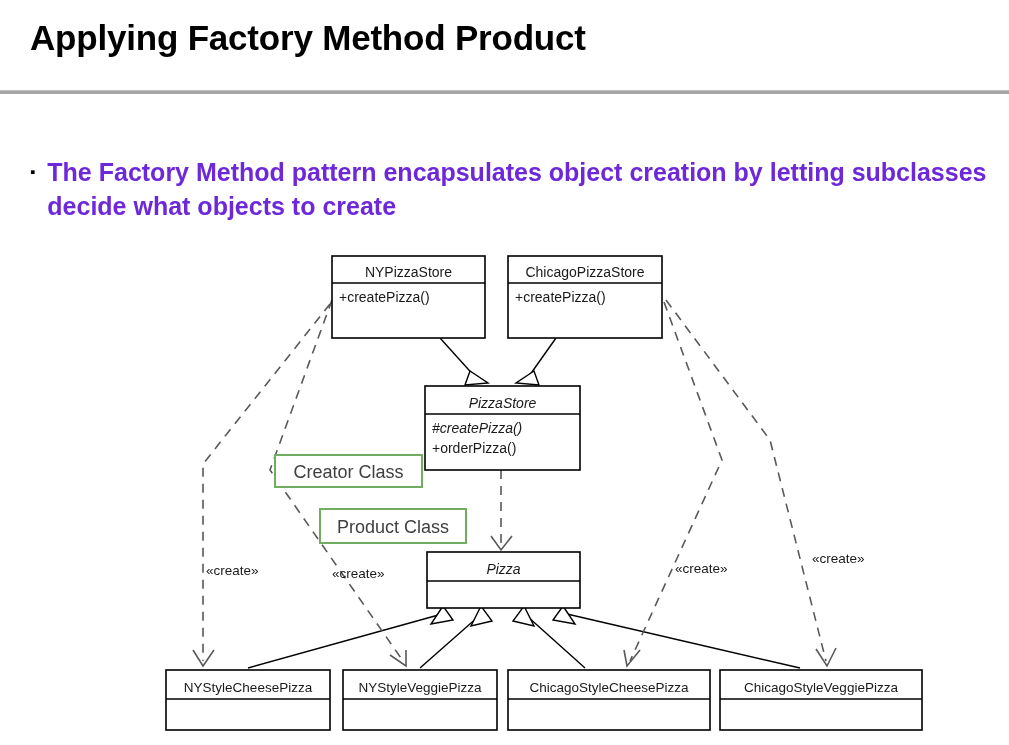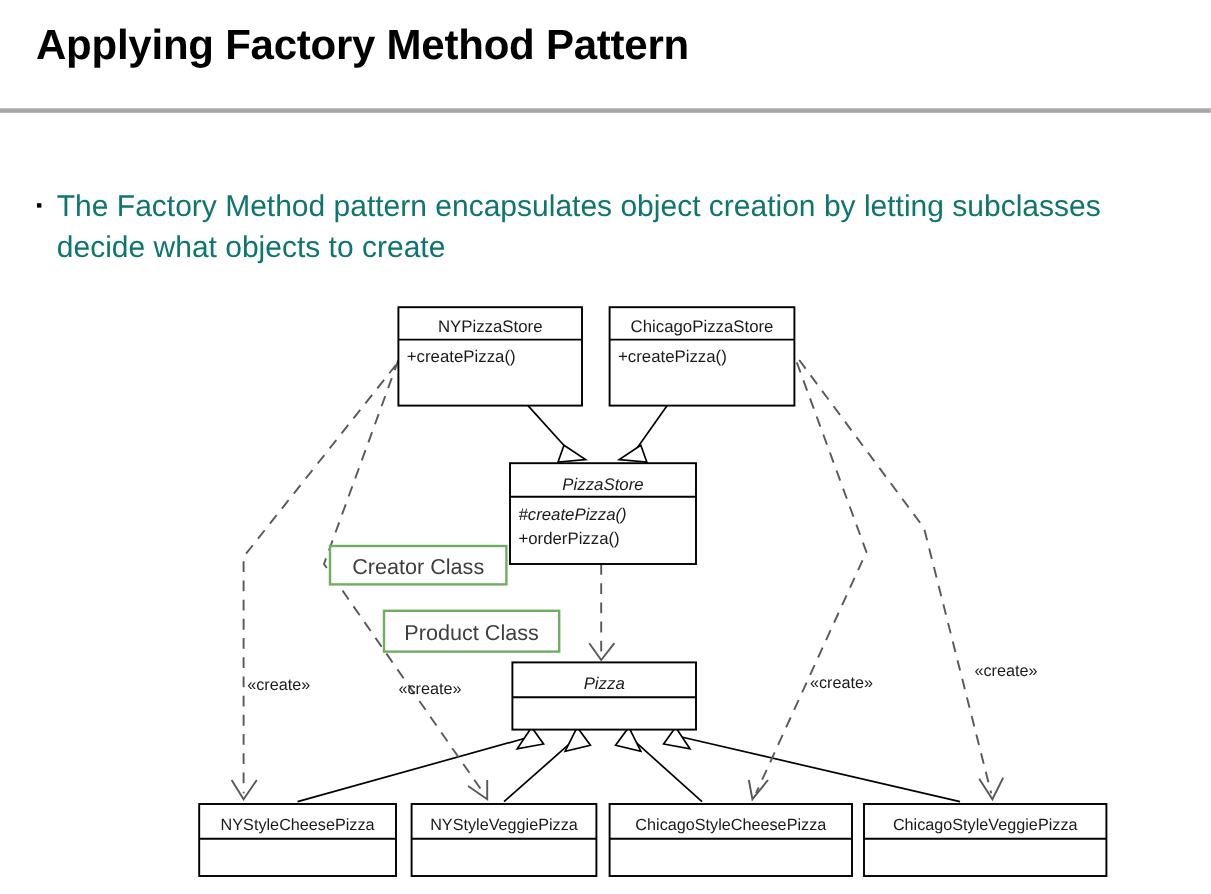--- a/index.html
+++ b/index.html
@@ -48,21 +48,22 @@
   }
   #bullet-marker {
     font-size: 15px;
     line-height: 34px;
     margin-right: 12px;
     color: #000000;
   }
   #bullet-text {
     font-size: 25px;
     line-height: 34px;
-    color: #0f766e;
+    color: #6d28d9;
+    font-weight: bold;
   }
 
   
   #diagram {
     position: absolute;
     left: 0;
     top: 0;
     width: 1009px;
     height: 745px;
   }
@@ -113,21 +114,21 @@
   .note-text {
     font-family: "Liberation Sans", sans-serif;
     font-size: 18px;
     fill: #3f3f3f;
     text-anchor: middle;
   }
 </style>
 </head>
 <body>
 
-<div id="slide-title">Applying Factory Method Pattern</div>
+<div id="slide-title">Applying Factory Method Product</div>
 
 <div id="title-rule"></div>
 
 <div id="bullet-block">
   <span id="bullet-marker">▪</span>
   <span id="bullet-text">The Factory Method pattern encapsulates object creation by letting subclasses decide what objects to create</span>
 </div>
 
 <div id="diagram">
   <svg width="1009" height="745" viewBox="0 0 1009 745" xmlns="http://www.w3.org/2000/svg">

